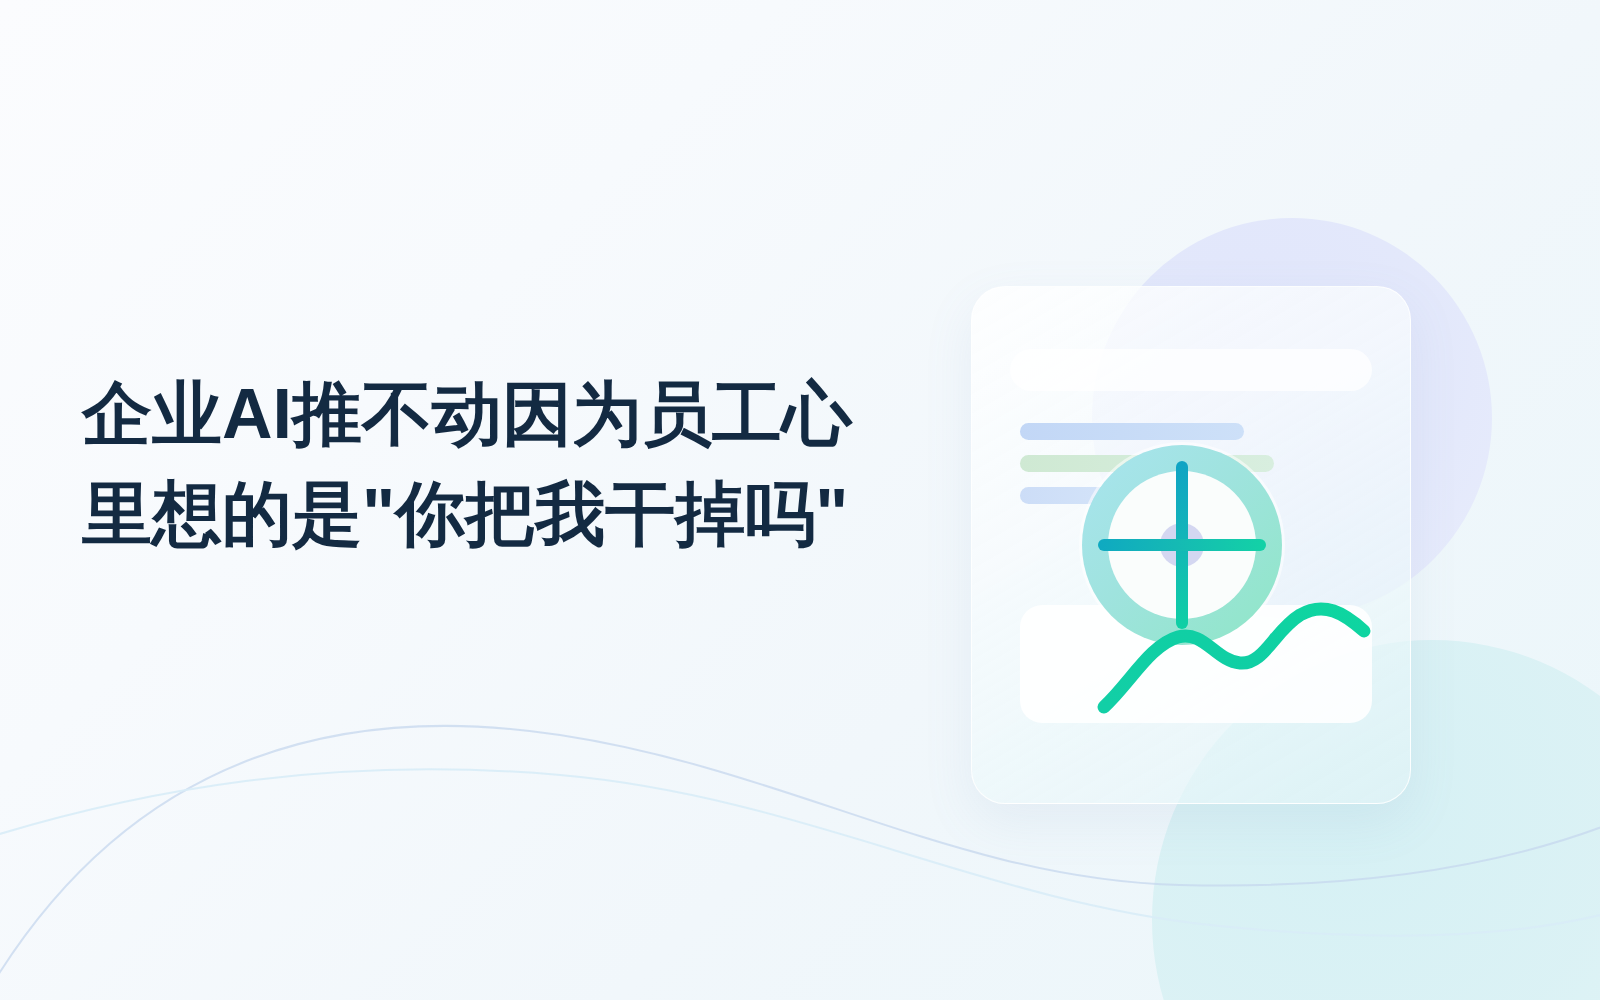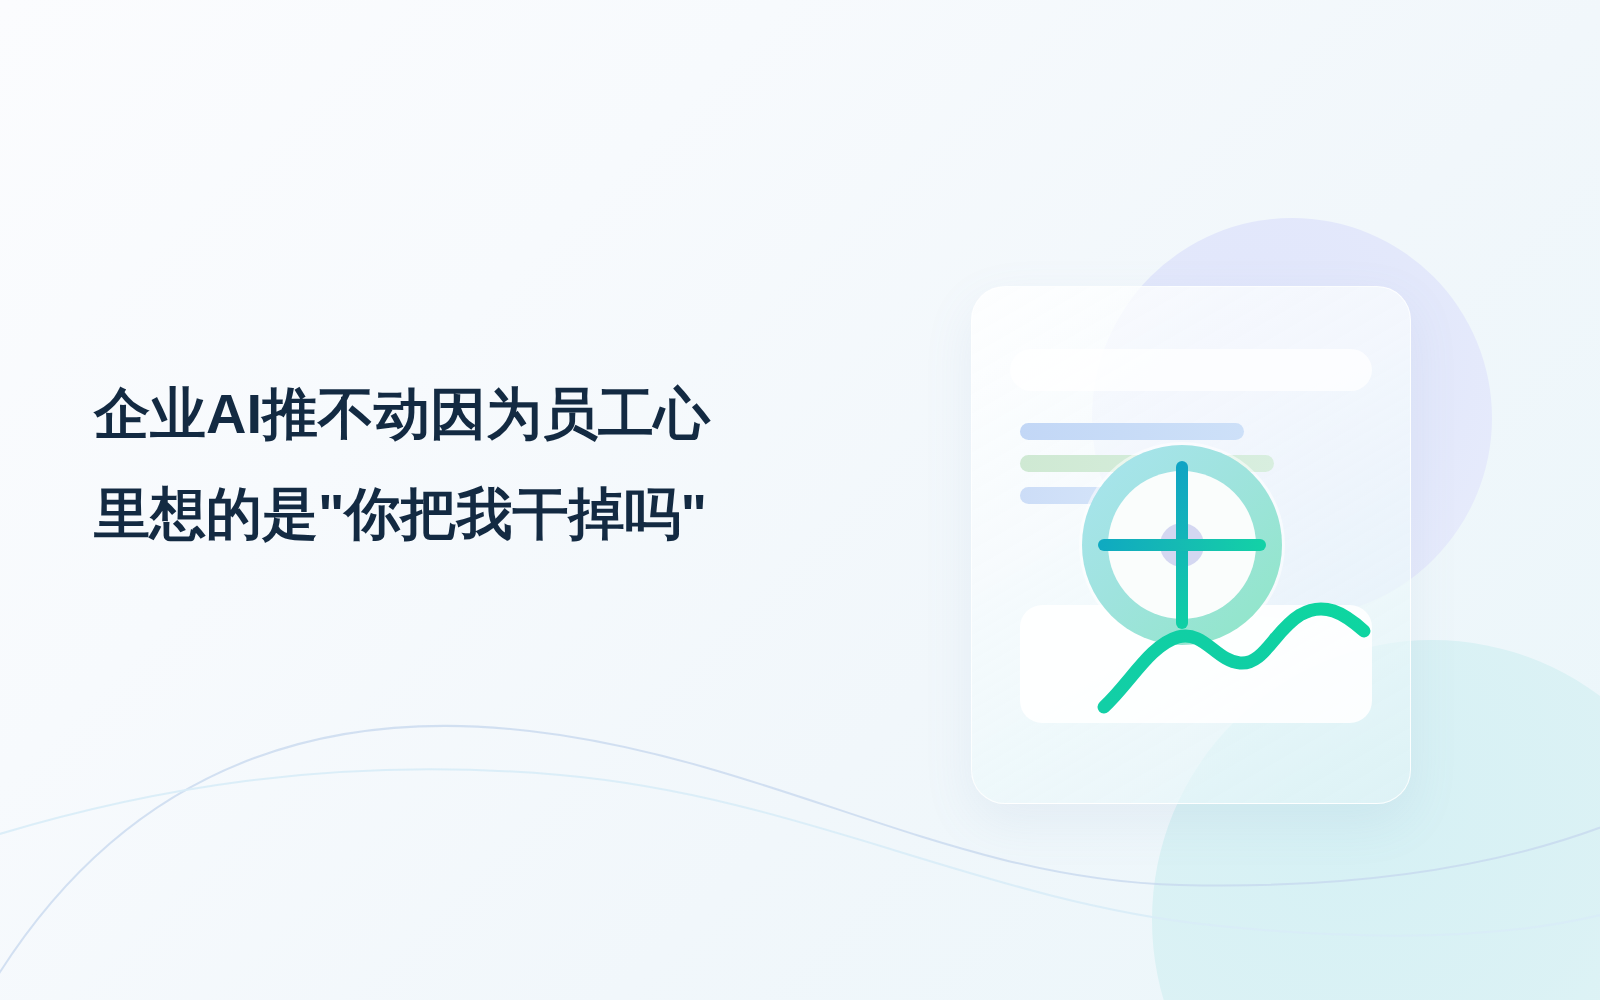--- a/index.html
+++ b/index.html
@@ -54,25 +54,25 @@
     position: absolute;
     left: 0;
     top: 0;
     width: 1600px;
     height: 1000px;
   }
 
   
   .headline {
     position: absolute;
-    left: 94px;
+    left: 82px;
     top: 336px;
     width: 820px;
     color: #132a42;
-    font-size: 56px;
+    font-size: 70px;
     font-weight: 700;
     line-height: 100px;
     letter-spacing: 0px;
     white-space: nowrap;
     margin-top: 28px;
   }
   .headline .line {
     display: block;
   }
 

